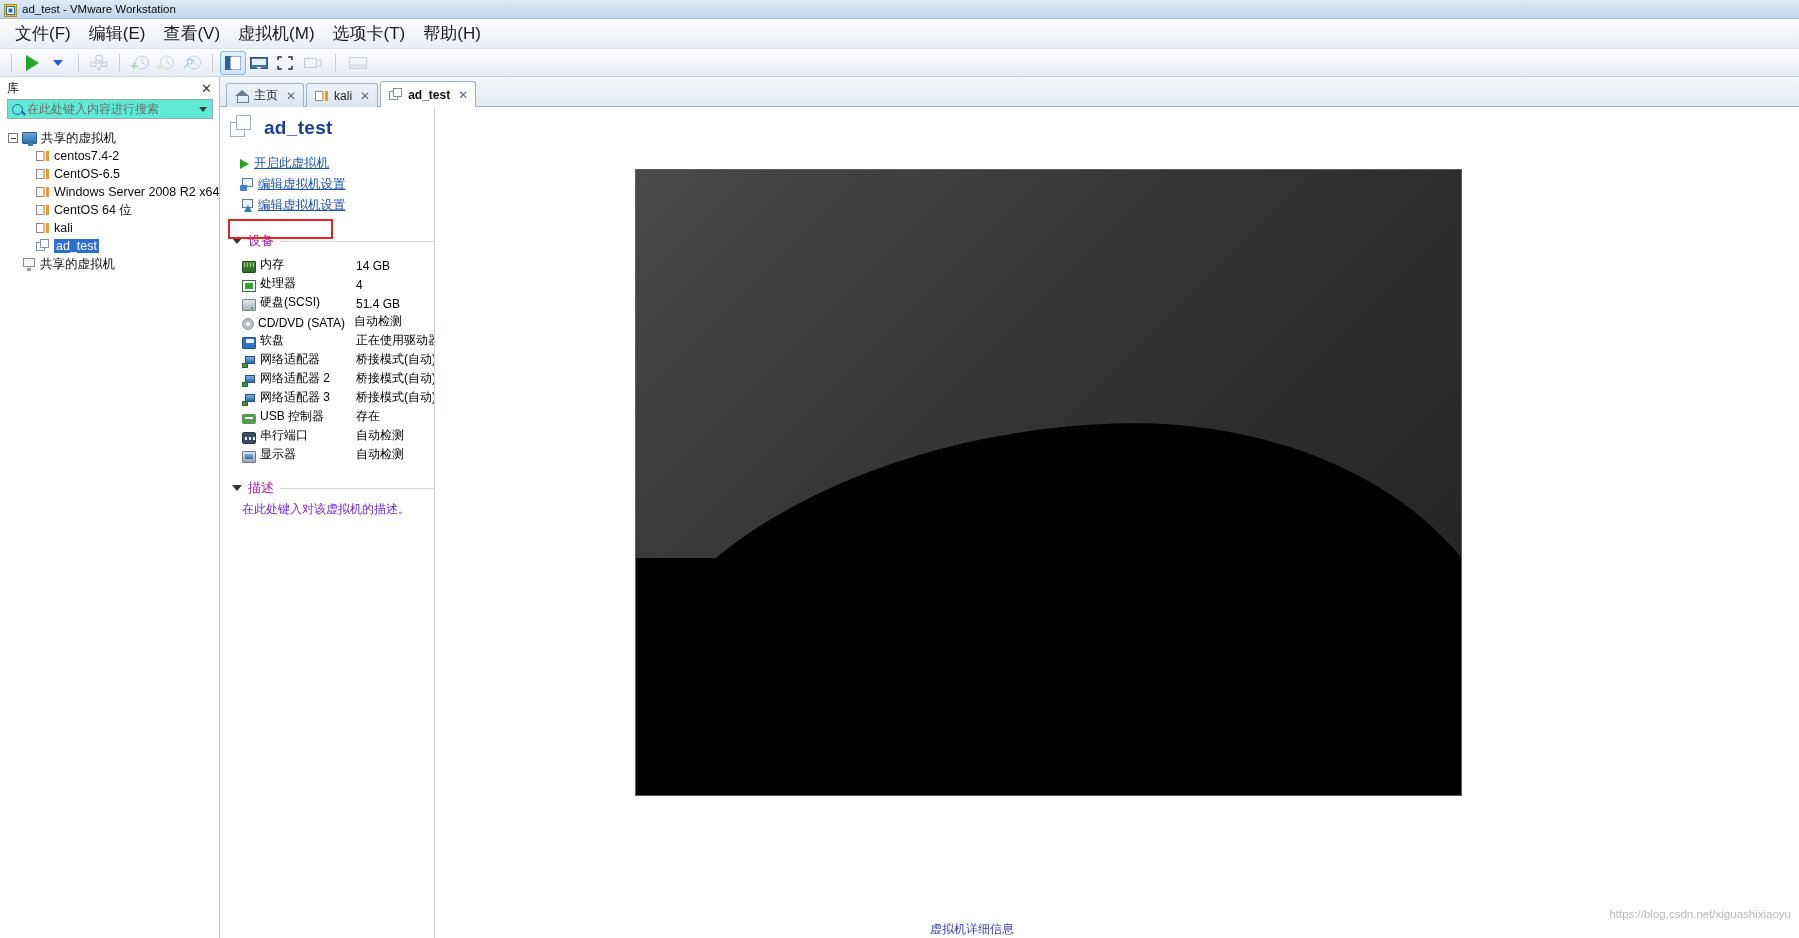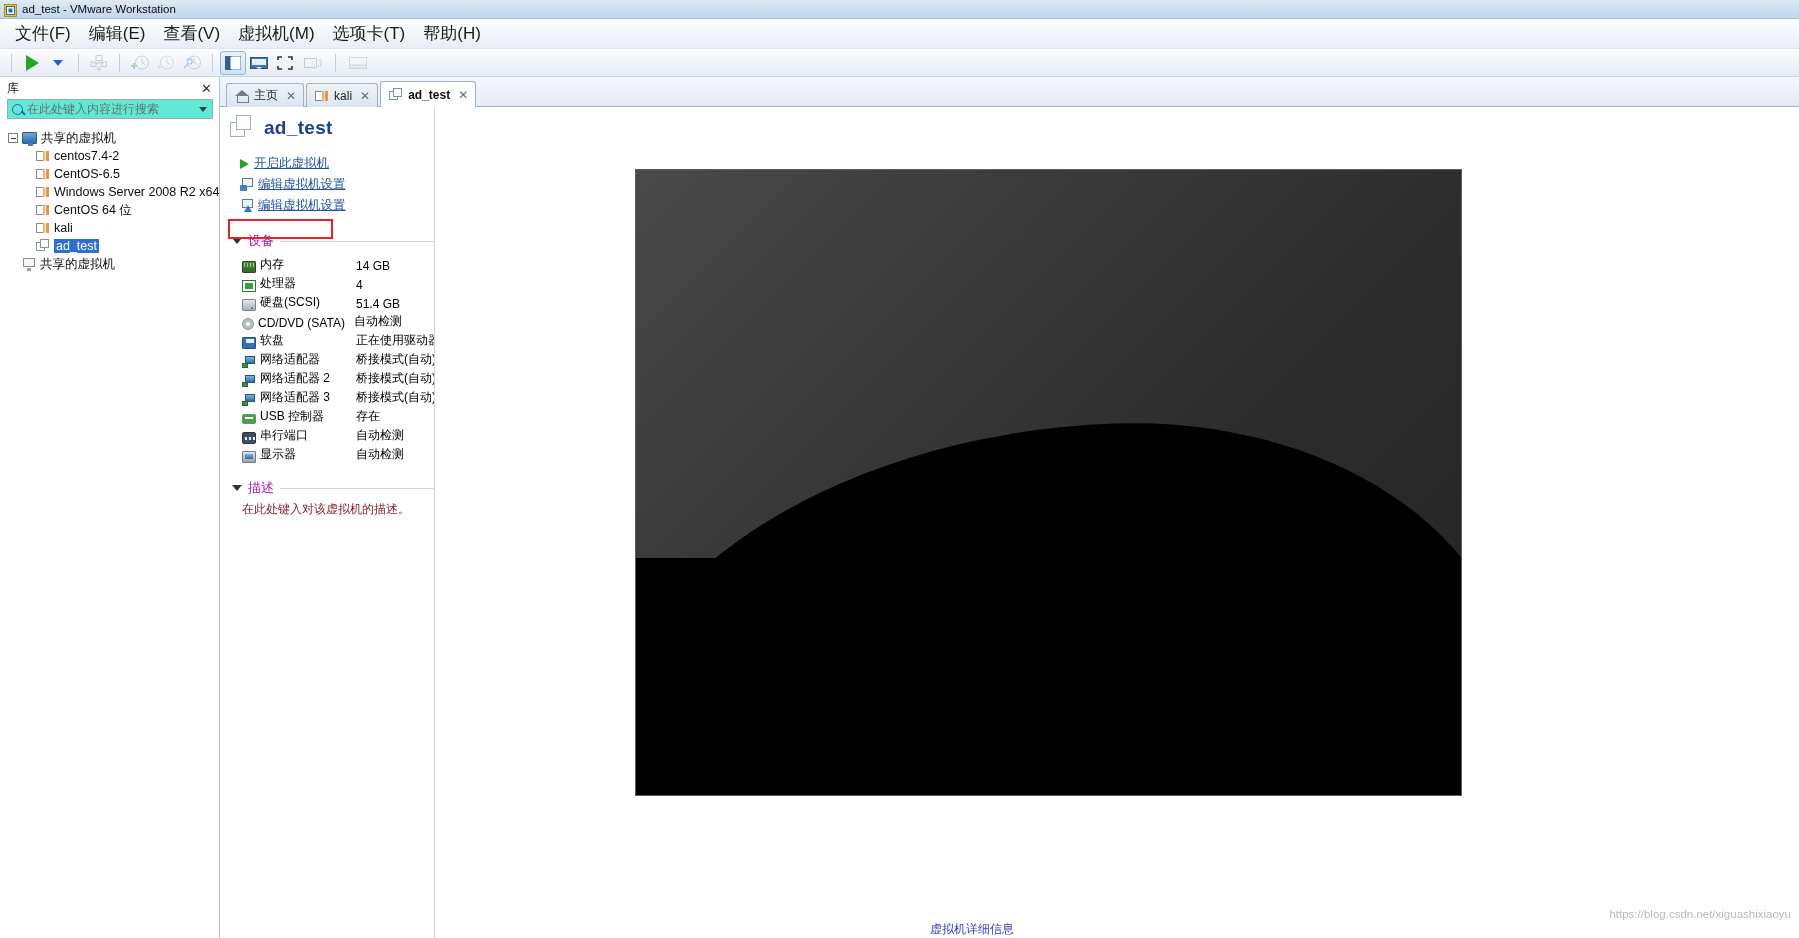--- a/index.html
+++ b/index.html
@@ -454,21 +454,21 @@
   .i-usb .fk { position:absolute; left:3px; top:4px; width:8px;height:2px; background:#fff; }
   .i-serial { background:#3b4d63; border:1px solid #27364a; border-radius:2px; }
   .i-serial::after { content:""; position:absolute; left:2px; top:4px; width:10px;height:3px;
     background: repeating-linear-gradient(to right,#e8eef5 0 2px,transparent 2px 4px); }
   .i-display { background: linear-gradient(to bottom,#dfe5ec,#9aa6b3); border:1px solid #6e7a88; border-radius:1px; }
   .i-display::after { content:""; position:absolute; left:2px; top:1.5px; right:2px; bottom:3px;
     background: linear-gradient(to bottom,#7fb0dd,#33699f); }
 
   .desc-text {
     font-size: 12px;
-    color: #7f1d1d;
+    color: #6d28d9;
     padding-left: 14px;
     margin-top: 2px;
   }
 
   
   #vm-right {
     flex: 1 1 auto;
     position: relative;
     background: #ffffff;
     min-width: 0;

